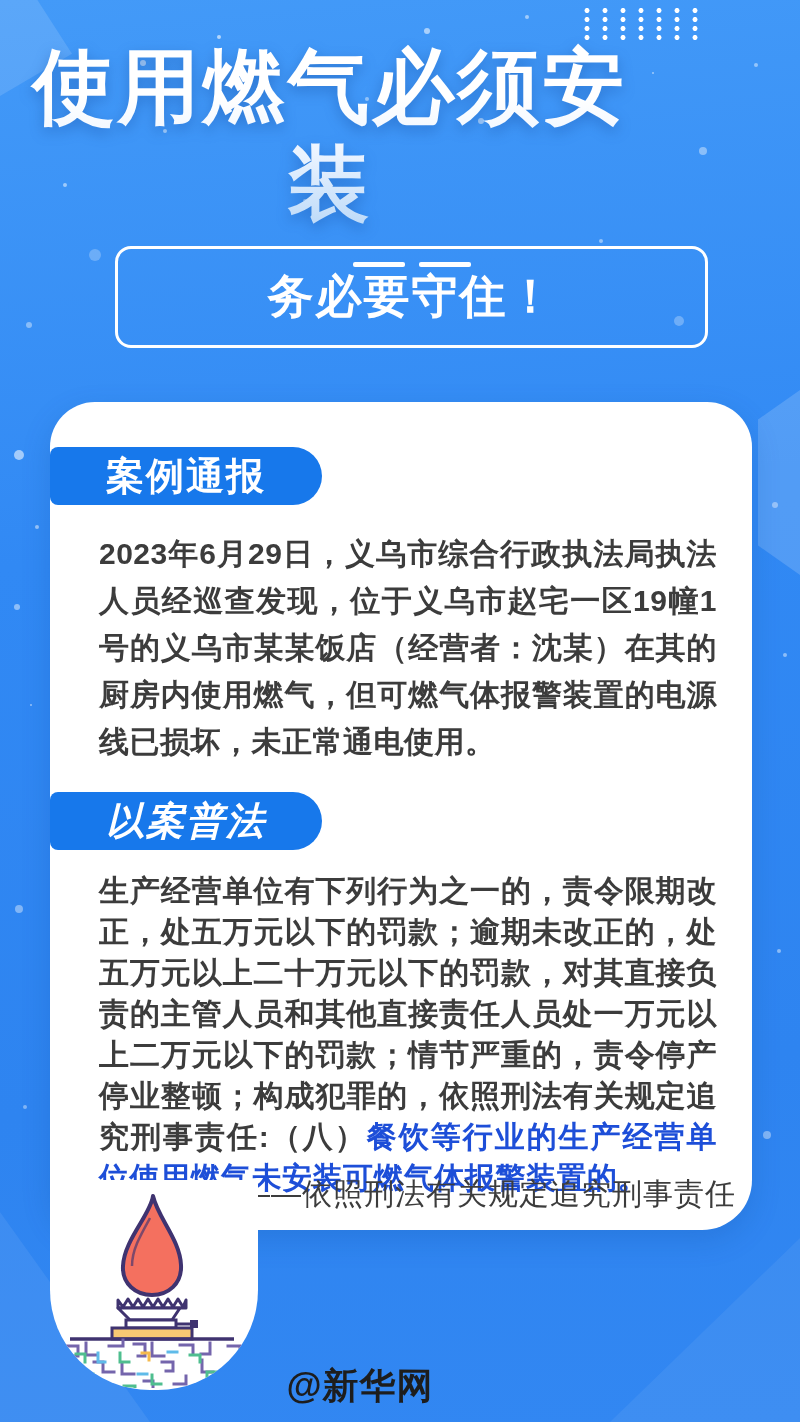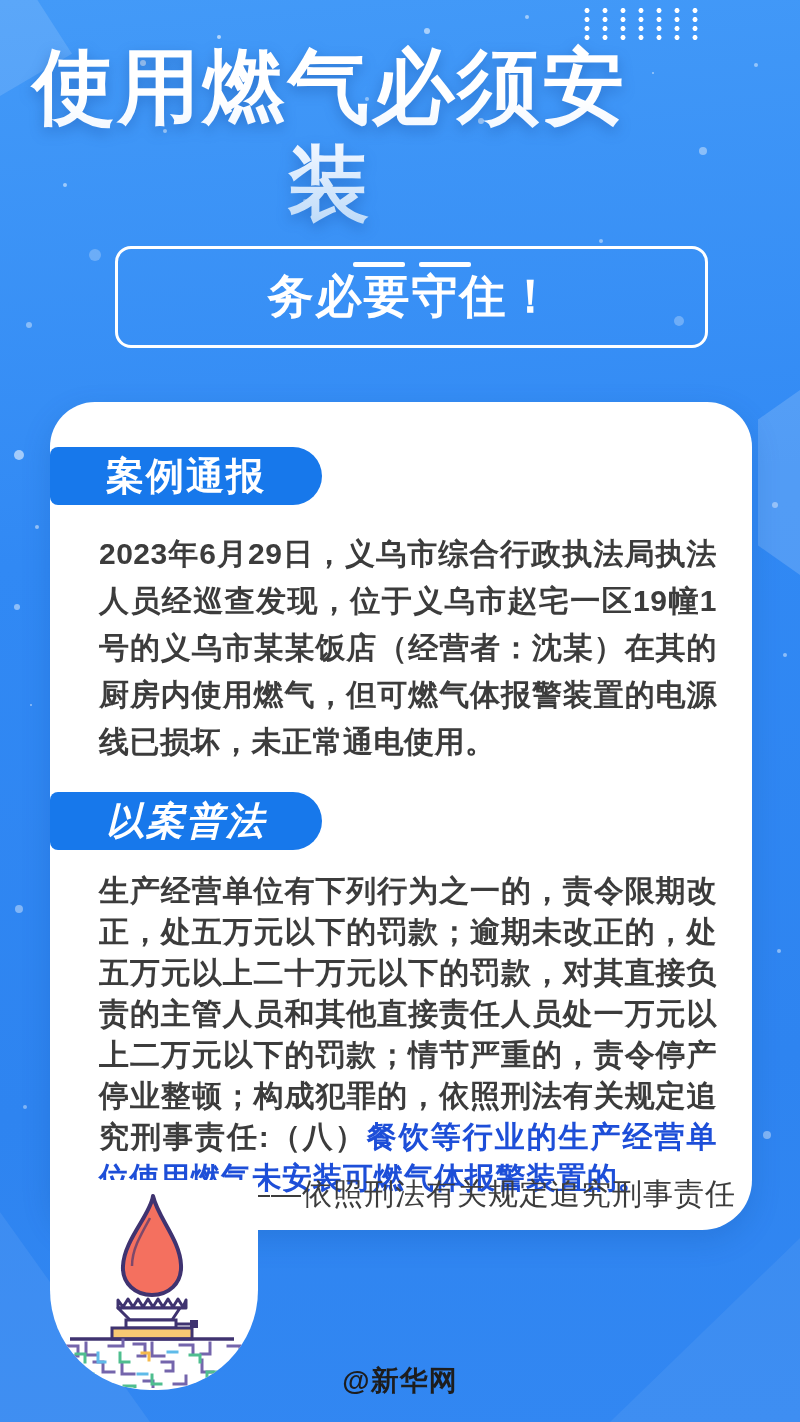--- a/index.html
+++ b/index.html
@@ -73,21 +73,21 @@
   .body-text.p2{top:464px;line-height:41px;}
   .red{color:#1d4ed8;}
   .attribution{position:absolute;right:16px;top:772px;margin:0;color:#3c3c3c;
     font-size:30px;font-weight:500;letter-spacing:1px;}
   
   .bubble{position:absolute;left:50px;top:1180px;width:208px;height:210px;
     background:#ffffff;border-radius:0 0 100px 100px;overflow:hidden;}
   .bubble svg{position:absolute;left:2px;top:8px;}
   
   .credit{position:absolute;left:0;top:1362px;width:720px;text-align:center;
-    color:#1d1d1d;font-size:28px;font-weight:600;letter-spacing:1px;margin-left:40px;}
+    color:#1d1d1d;font-size:36px;font-weight:600;letter-spacing:1px;}
 </style>
 </head>
 <body>
 
 <div class="poster">
 
   <div class="corner-cube"></div>
   <div class="dot-grid"></div>
   <div class="snow"></div>
   <div class="side-band"></div>

